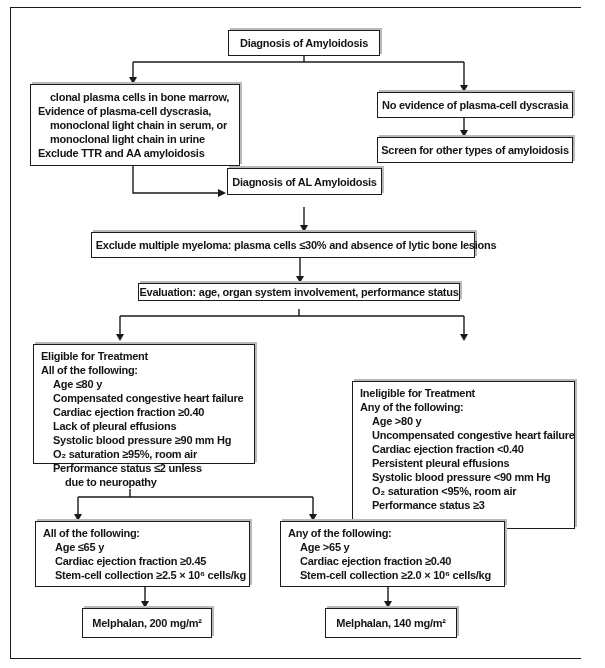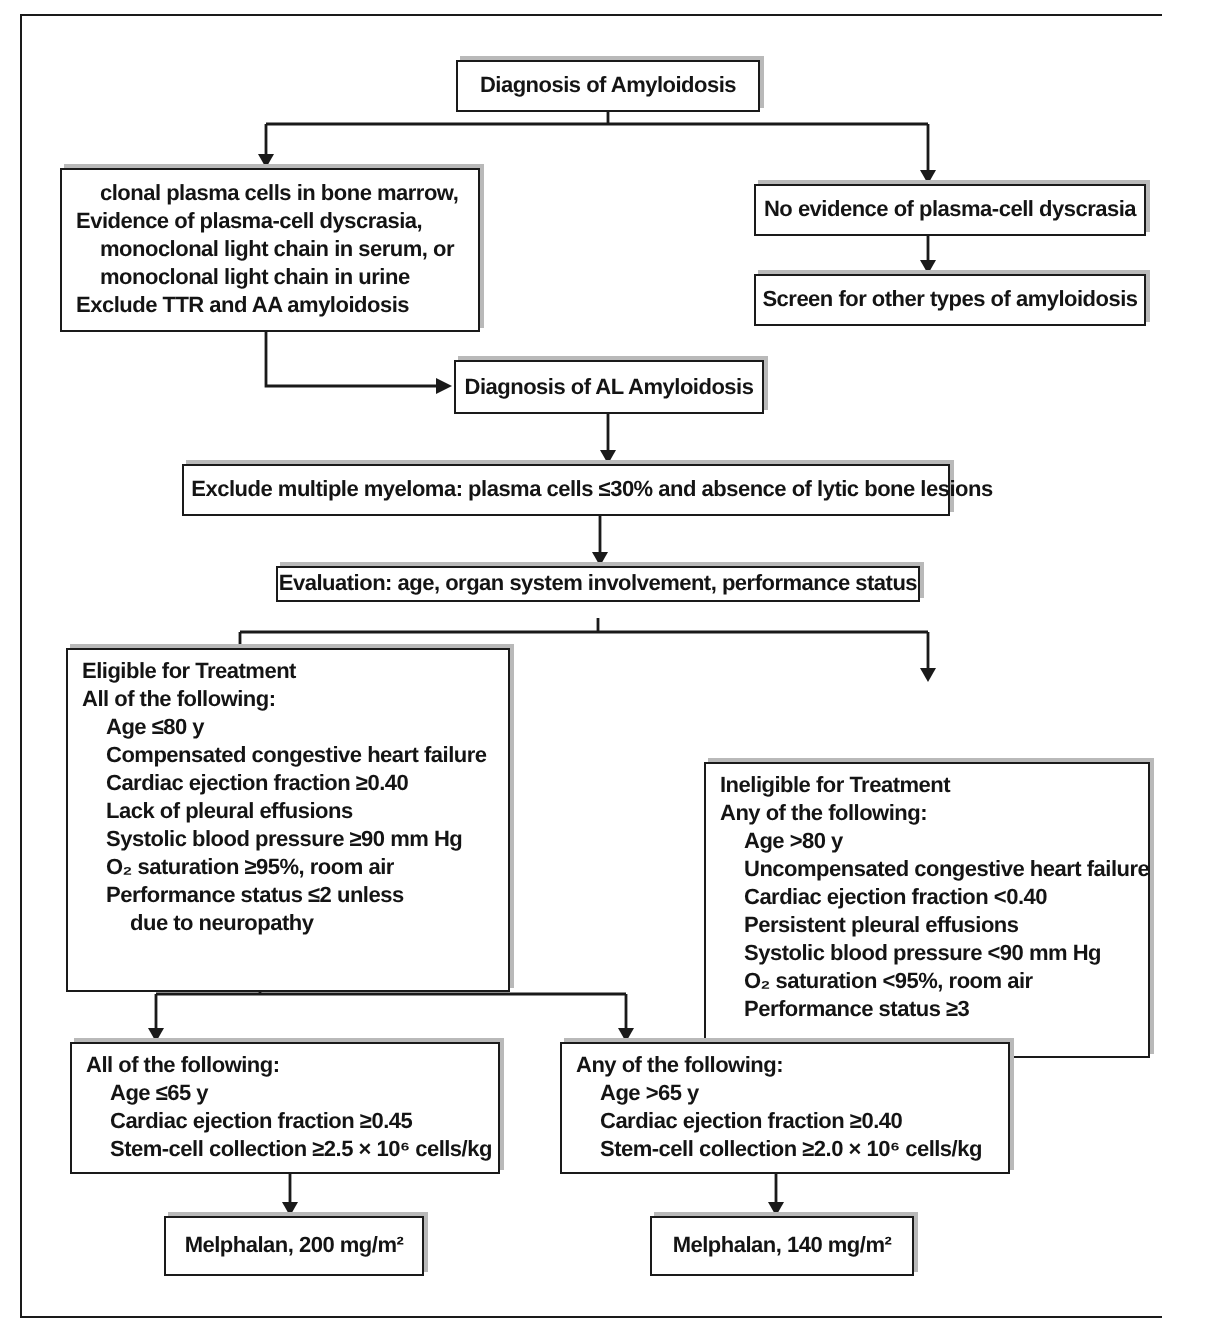--- a/index.html
+++ b/index.html
@@ -22,24 +22,24 @@
   .lines{padding:4px 5px 4px 7px;}
   .ln{white-space:nowrap;}
   .ind0{padding-left:0;}
   .ind1{padding-left:12px;}
   .ind2{padding-left:24px;}
   
   .b-diagnosis   {left:228px;top:30px; width:152px;height:26px;}
   .b-evidence    {left:30px; top:84px; width:210px;height:82px;padding-top:5px;}
   .b-noevidence  {left:377px;top:92px; width:196px;height:26px;}
   .b-screen      {left:377px;top:137px;width:196px;height:26px;}
-  .b-al          {left:227px;top:180px;width:155px;height:27px;}
+  .b-al          {left:227px;top:168px;width:155px;height:27px;}
   .b-exclude     {left:91px; top:232px;width:384px;height:26px;padding-left:26px;}
   .b-evaluation  {left:138px;top:283px;width:322px;height:18px;}
-  .b-eligible    {left:33px; top:324px;width:222px;height:172px;}
+  .b-eligible    {left:33px; top:344px;width:222px;height:120px;}
   .b-ineligible  {left:352px;top:341px;width:223px;height:148px;margin-top:40px;}
   .b-tfull       {left:35px; top:521px;width:215px;height:66px;}
   .b-treduced    {left:280px;top:521px;width:225px;height:66px;}
   .b-mel200      {left:82px; top:608px;width:130px;height:30px;}
   .b-mel140      {left:325px;top:608px;width:132px;height:30px;}
 </style>
 </head>
 <body>
 
 <div class="frame"></div>

